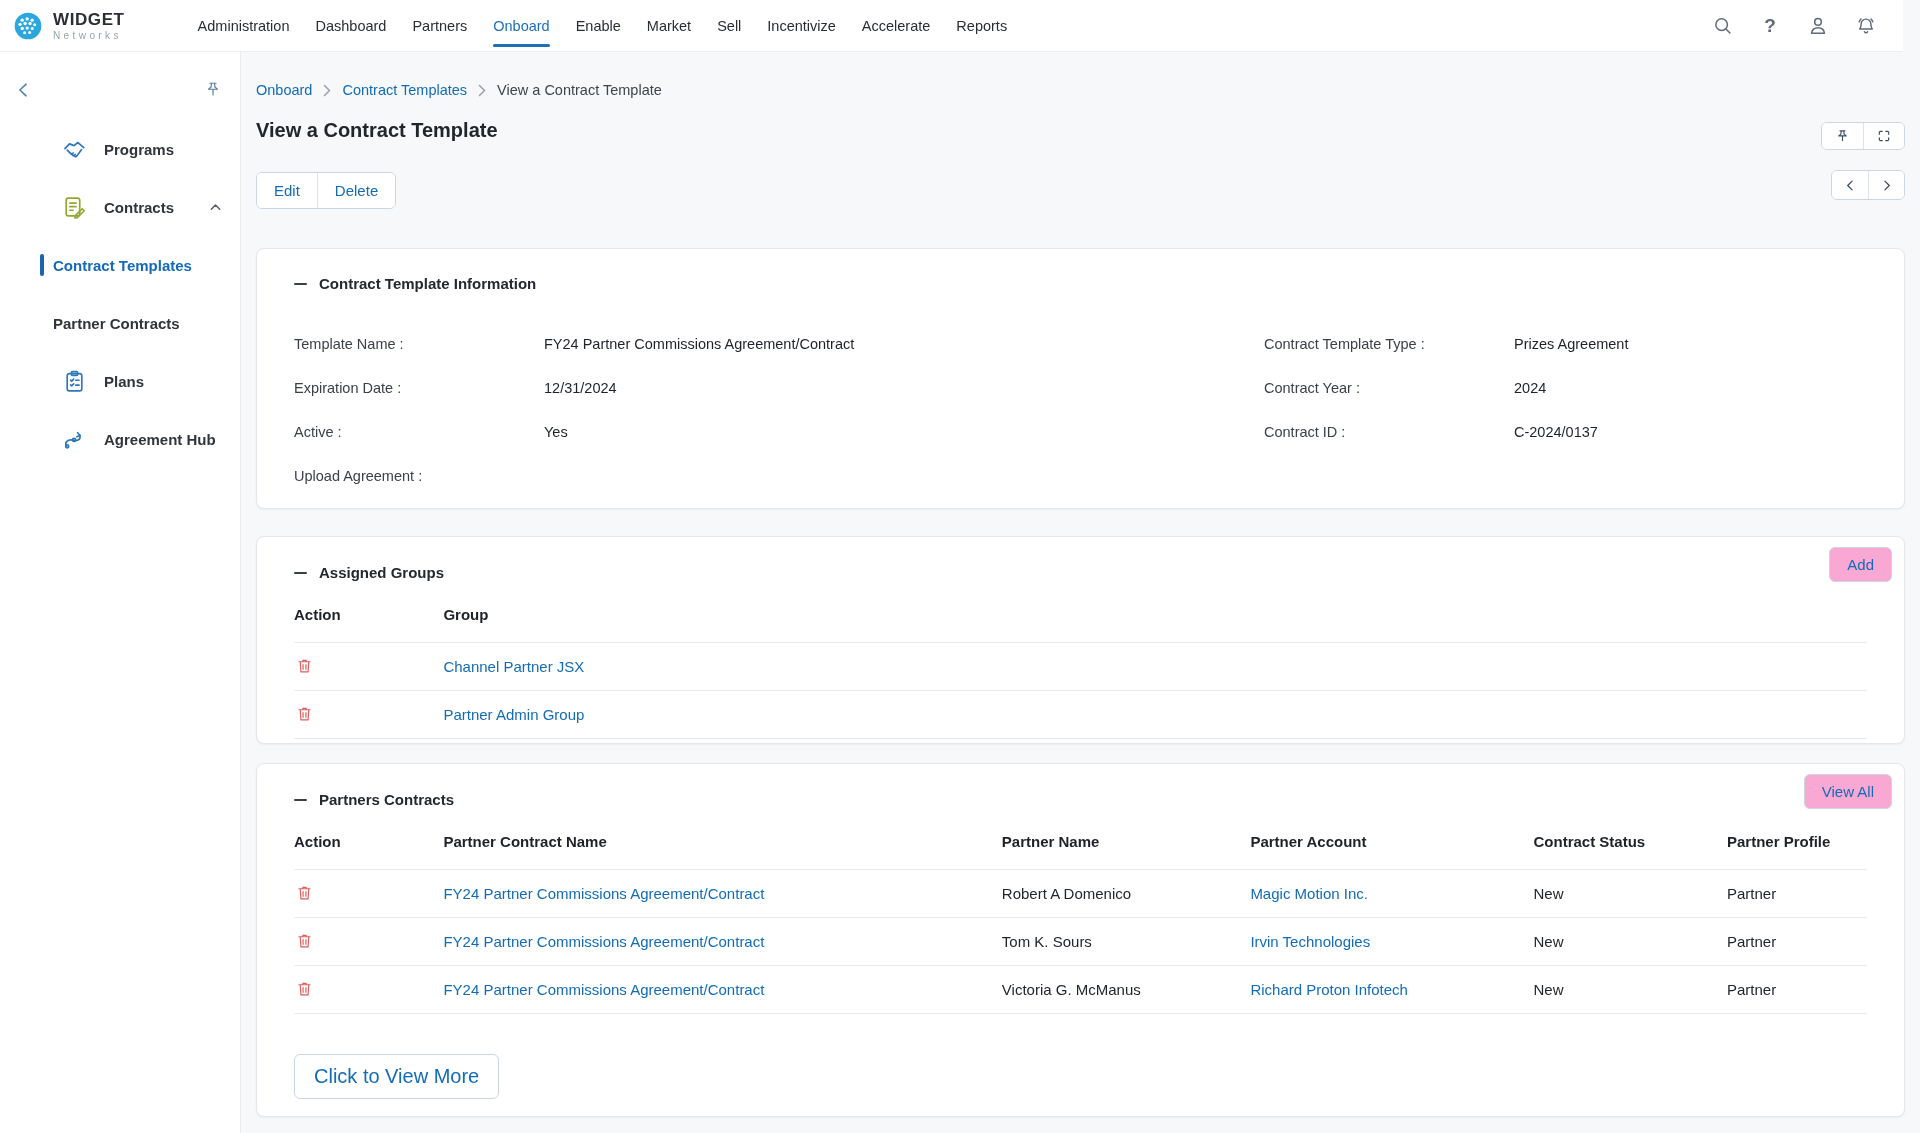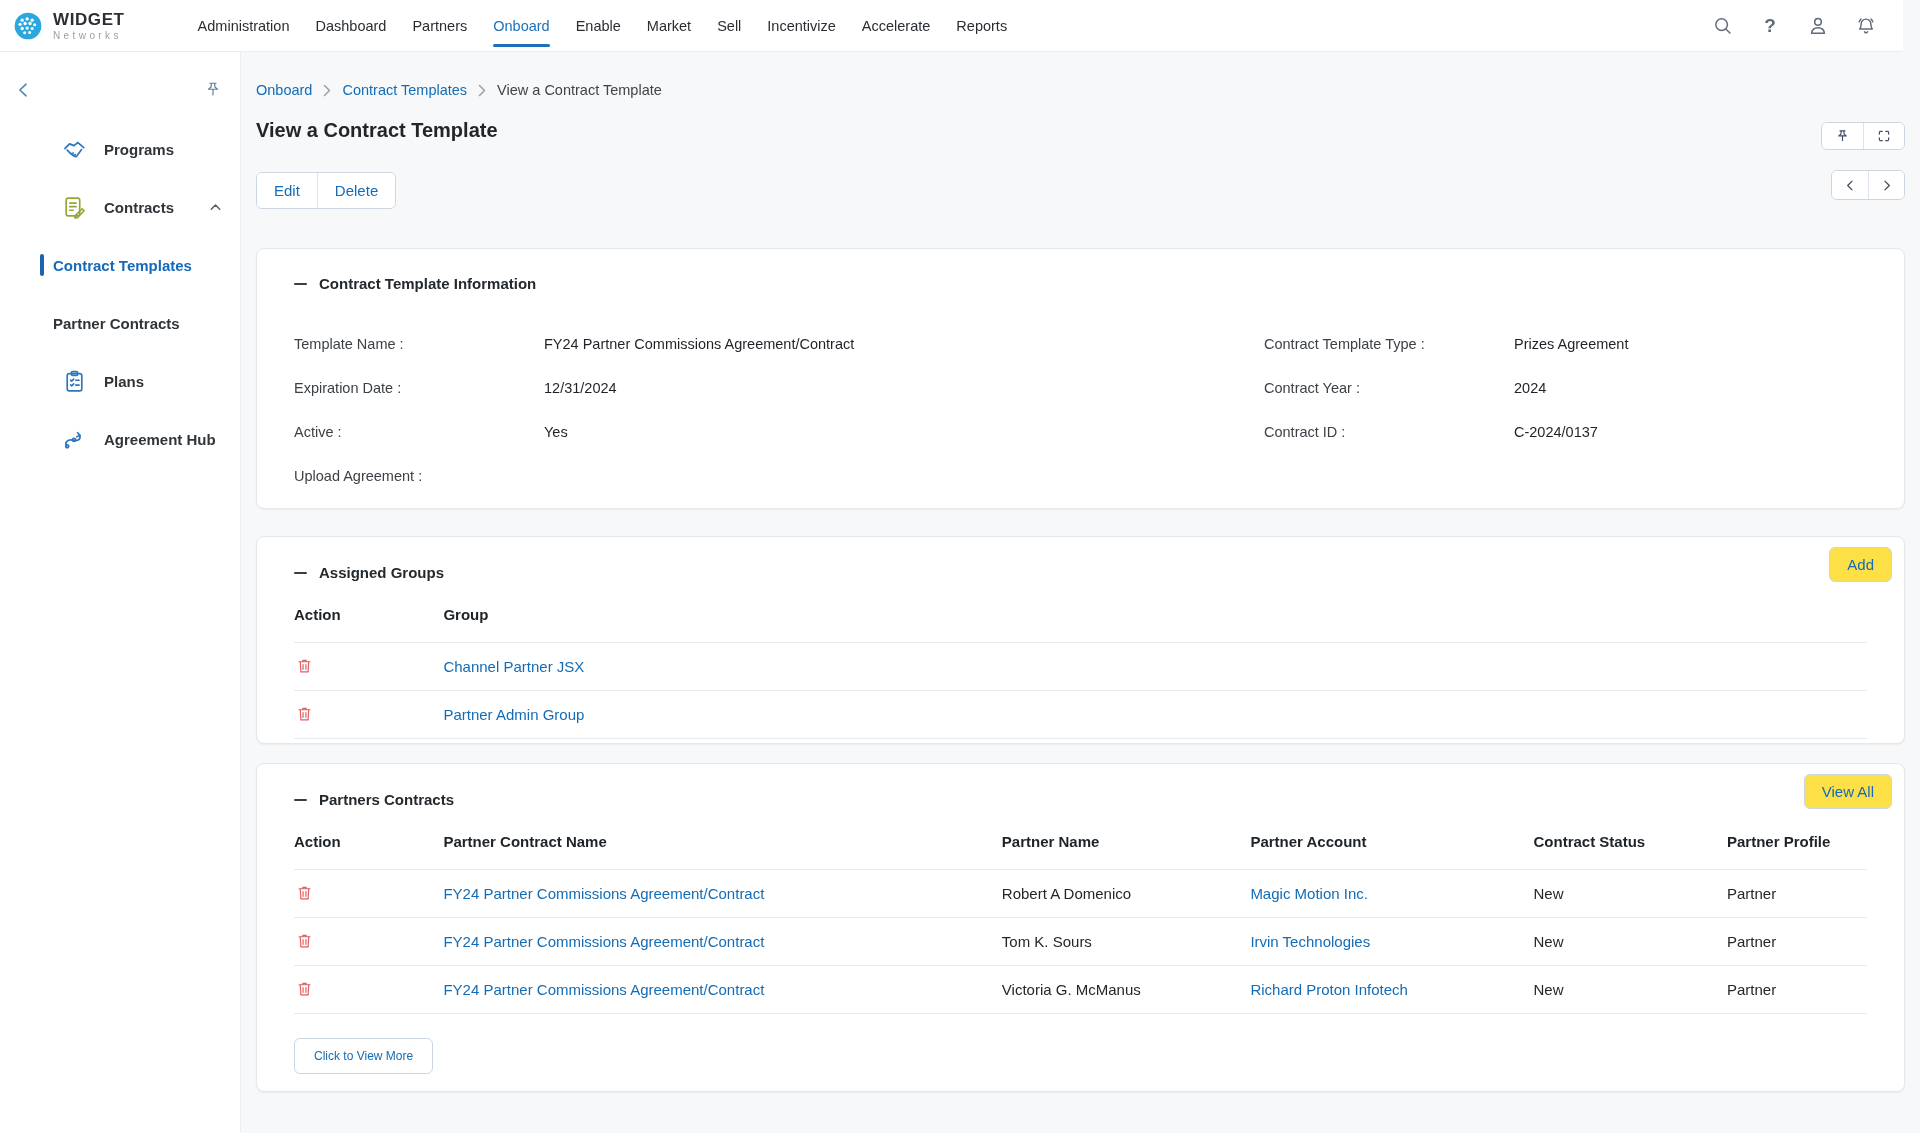--- a/index.html
+++ b/index.html
@@ -68,42 +68,42 @@
   .card { background:#fff; border:1px solid #e4e7eb; border-radius:8px;
           box-shadow:0 1px 2px rgba(16,24,40,.05); }
   .card-1 { margin-top:39px; }
   .card-2 { margin-top:27px; }
   .card-3 { margin-top:19px; }
 
   .card-head { display:flex; align-items:center; padding:10px 12px 0 37px; }
   .sec-title { display:flex; align-items:center; gap:12px; font-size:15px; font-weight:600;
                color:#24292e; margin-top:16px; }
   .sec-dash { width:13px; height:2px; background:#3a3f45; border-radius:1px; }
-  .head-btn { margin-left:auto; background:#fde047; border:1px solid #ccd6e0; border-radius:6px;
+  .head-btn { margin-left:auto; background:#f9a8d4; border:1px solid #ccd6e0; border-radius:6px;
               color:#136cb5; font-size:15px; font-family:inherit; padding:8px 17px; cursor:pointer; }
 
   .fields { display:grid; grid-template-columns:970px 1fr; padding:16px 37px 24px 37px; }
   .fcol { display:flex; flex-direction:column; }
   .field { display:flex; align-items:flex-end; height:44px; }
   .flabel { width:250px; font-size:14.5px; color:#3c4147; flex-shrink:0; }
   .fvalue { font-size:14.5px; color:#1f2328; }
 
   .tbl-wrap { padding:6px 37px 4px 37px; }
   table.tbl { width:100%; border-collapse:collapse; table-layout:fixed; }
   .tbl th { text-align:left; font-size:15px; font-weight:600; color:#1e2328;
             padding:18px 8px 19px 0; border-bottom:1px solid #e7eaee; }
   .tbl td { font-size:15px; color:#23272c; padding:12px 8px 12px 0; height:44px;
             border-bottom:1px solid #e7eaee; vertical-align:middle;
             white-space:nowrap; overflow:hidden; text-overflow:ellipsis; }
   .tbl a, .cell-link { color:#136cb5; text-decoration:none; cursor:pointer; }
   .trash-btn { background:none; border:none; cursor:pointer; padding:2px; }
 
   .view-more-row { padding:20px 37px 17px 37px; }
   .view-more-btn { background:#fff; border:1px solid #ccd6e0; border-radius:6px; color:#136cb5;
-                   font-size:12px; font-family:inherit; padding:10px 19px; cursor:pointer; }
+                   font-size:20px; font-family:inherit; padding:10px 19px; cursor:pointer;margin-top:16px; }
 
   
   .col-action { width:9.5%; } .col-pcn { width:35.5%; } .col-pn { width:15.8%; }
   .col-pa { width:18%; } .col-cs { width:12.3%; } .col-pp { width:8.9%; }
   .col-g-action { width:9.5%; } .col-g-group { width:90.5%; }
 </style>
 </head>
 <body>
 
 <header class="topbar">

